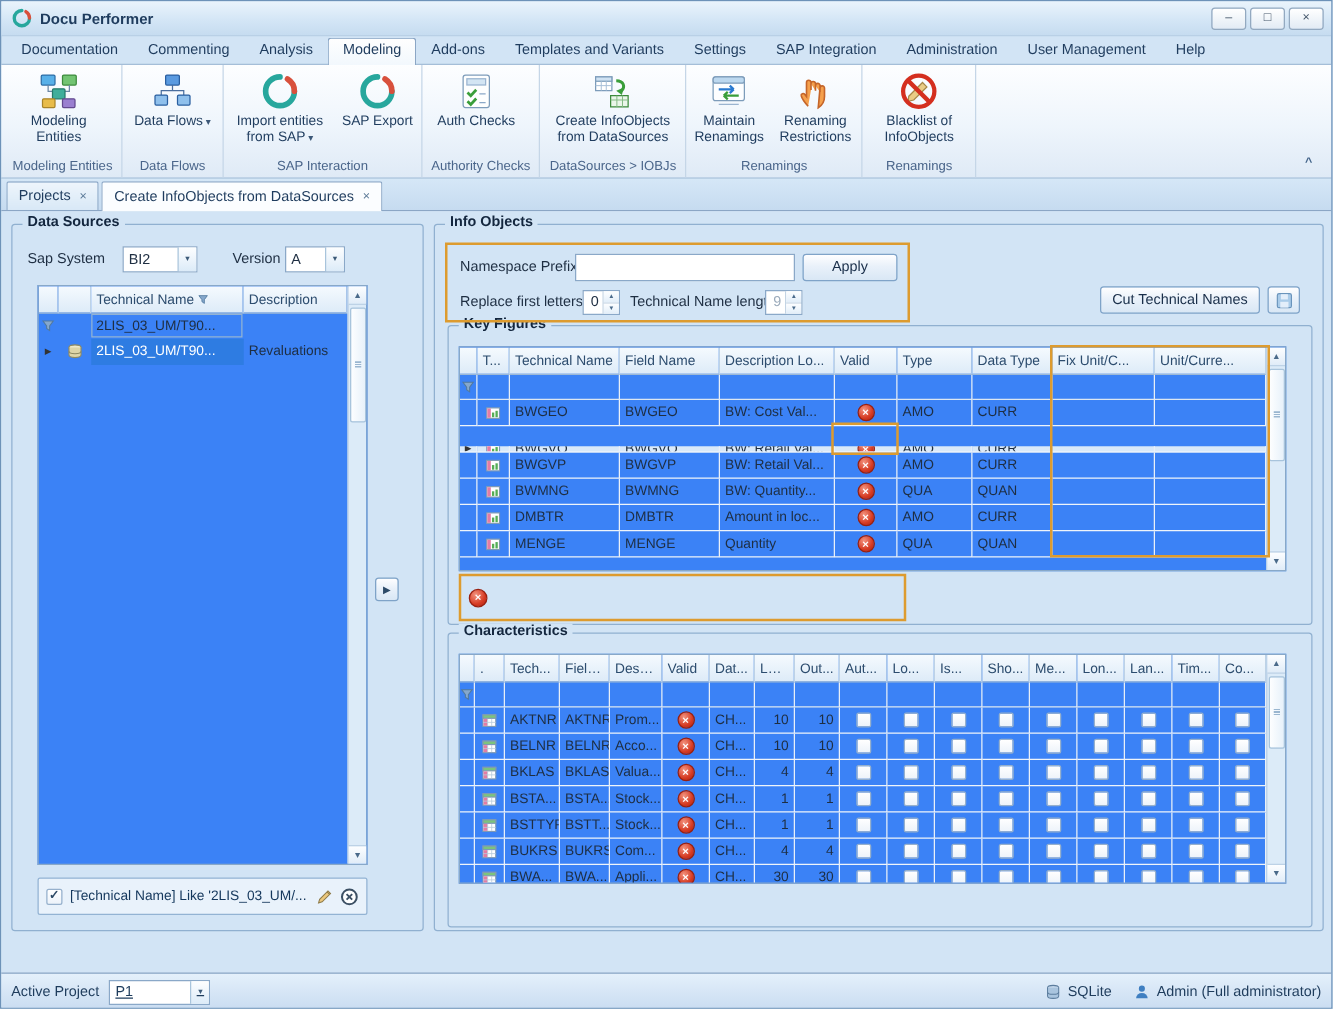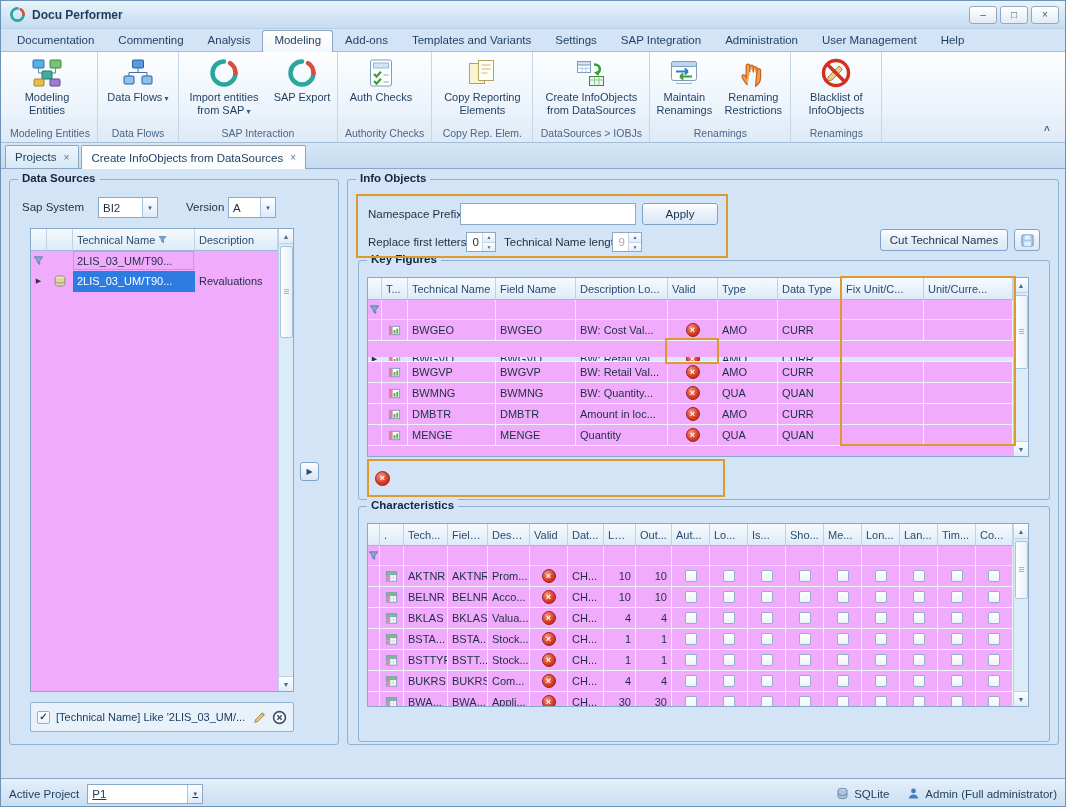--- a/index.html
+++ b/index.html
@@ -35,31 +35,31 @@
 .dt-close{font-size:10px;color:#5c7a98;cursor:pointer;}
 
 .main{position:absolute;left:0;top:168px;right:0;height:609px;background:#d2e4f5;}
 .groupbox{position:absolute;border:1px solid #90b0d0;border-radius:3px;}
 .legend{position:absolute;top:-8px;left:8px;padding:0 4px;background:#d2e4f5;font-size:11.5px;font-weight:bold;color:#13263e;white-space:nowrap;z-index:2;}
 .lbl{position:absolute;font-size:11.5px;color:#1e2e42;white-space:nowrap;}
 .btn{position:absolute;height:22px;display:flex;align-items:center;justify-content:center;padding:0 8px;font-size:11.5px;color:#1a2f4a;background:linear-gradient(#fefeff,#e9f1fa 45%,#d9e7f5);border:1px solid #7fa3c8;border-radius:3px;cursor:pointer;white-space:nowrap;}
 .btn.sq{padding:0;}
 .txt{position:absolute;height:22px;border:1px solid #8aa8c8;background:#fff;padding:0 4px;font:11.5px "Liberation Sans",sans-serif;}
 .combo{position:absolute;height:21px;border:1px solid #8aa8c8;background:#fff;display:flex;cursor:pointer;}
-.combo.inline{position:relative;width:116px;height:20px;margin-left:8px;text-decoration:underline;}
+.combo.inline{position:relative;width:81px;height:20px;margin-left:8px;text-decoration:underline;}
 .combo-val{flex:1;display:flex;align-items:center;padding:0 4px;overflow:hidden;font-size:11.5px;}
 .combo-btn{width:15px;border-left:1px solid #a8c4dc;background:linear-gradient(#fdfeff,#dcebf8);display:flex;align-items:center;justify-content:center;font-size:6px;color:#3c5a78;}
 .spin{position:absolute;height:20px;border:1px solid #8aa8c8;background:#fff;display:flex;}
 .spin-val{flex:1;display:flex;align-items:center;justify-content:flex-end;padding:0 3px;font-size:11.5px;}
 .spin.disabled .spin-val{color:#9aaabb;}
 .spin-btns{width:13px;border-left:1px solid #c3d4e4;display:flex;flex-direction:column;}
 .spin-b{flex:1;display:flex;align-items:center;justify-content:center;font-size:5px;color:#4a6a8a;background:linear-gradient(#fdfeff,#e2eef9);cursor:pointer;}
 .spin-b:first-child{border-bottom:1px solid #c3d4e4;}
 
-.grid{position:absolute;background:#f0abfc;border:1px solid #88a8c8;overflow:hidden;padding-right:15px;}
+.grid{position:absolute;background:#3b82f6;border:1px solid #88a8c8;overflow:hidden;padding-right:15px;}
 .g-row{display:flex;width:100%;}
 .g-c{display:flex;align-items:center;padding:0 4px;overflow:hidden;white-space:nowrap;font-size:11px;gap:3px;}
 .g-head{height:22px;}
 .g-head .g-c{background:linear-gradient(#f5fafe,#ddebf8);border-right:1px solid #bdd2e6;border-bottom:1px solid #9db9d6;color:#2c4c6e;}
 .ht{overflow:hidden;text-overflow:ellipsis;}
 .g-filter{height:20px;}
 .g-filter .g-c{border-right:1px solid #e7eef6;border-bottom:1px solid #dce7f2;}
 .g-data{height:21px;}
 .g-data .g-c{border-right:1px solid #eaf0f8;border-bottom:1px solid #eef4fa;}
 .grid-plain .g-filter .g-c,.grid-plain .g-data .g-c{border-right-color:transparent;border-bottom-color:transparent;}
@@ -201,36 +201,20 @@
                 <path d="M18.5 18h5M18.5 25h5" stroke="#8aa8c8"></path>
               </svg>
             </span>
             <div class="ri-label">Auth Checks</div>
           </div>
         </div>
         <div class="rg-label">Authority Checks</div>
       </div>
       <div class="ribbon-group">
         <div class="rg-items">
-          <div class="ribbon-item" style="width: 98px;">
-            <span class="icon32">
-              <svg width="32" height="32" viewBox="0 0 32 32">
-                <rect x="3.5" y="6.5" width="15" height="20" fill="#fbf3cf" stroke="#b3a263"></rect>
-                <rect x="12.5" y="3.5" width="15" height="20" fill="#fffef2" stroke="#b3a263"></rect>
-                <path d="M15.5 8h9M15.5 12h9M15.5 16h6" stroke="#cdb974"></path>
-              </svg>
-            </span>
-            <div class="ri-label">Copy Reporting
-Elements</div>
-          </div>
-        </div>
-        <div class="rg-label">Copy Rep. Elem.</div>
-      </div>
-      <div class="ribbon-group">
-        <div class="rg-items">
           <div class="ribbon-item" style="width: 114px;">
             <span class="icon32">
               <svg width="32" height="32" viewBox="0 0 32 32">
                 <rect x="2.5" y="4.5" width="13" height="11" fill="#fff" stroke="#7d9cba"></rect>
                 <rect x="2.5" y="4.5" width="13" height="3.5" fill="#cfe2f3" stroke="#7d9cba"></rect>
                 <path d="M7 8v7.5M11 8v7.5M2.5 11.5h13" stroke="#a8c0d8" stroke-width="0.8"></path>
                 <path d="M19 7.5c6 0 7.5 5 4 8.5" fill="none" stroke="#3a9e3a" stroke-width="2.4"></path>
                 <path d="M25 13l-1.5 6-4.5-3.5z" fill="#3a9e3a"></path>
                 <rect x="14.5" y="19.5" width="14" height="9" fill="#eaf6ea" stroke="#3c8a3c"></rect>
                 <path d="M14.5 23h14M19.5 19.5v9M24 19.5v9" stroke="#86bb86" stroke-width="0.8"></path>

